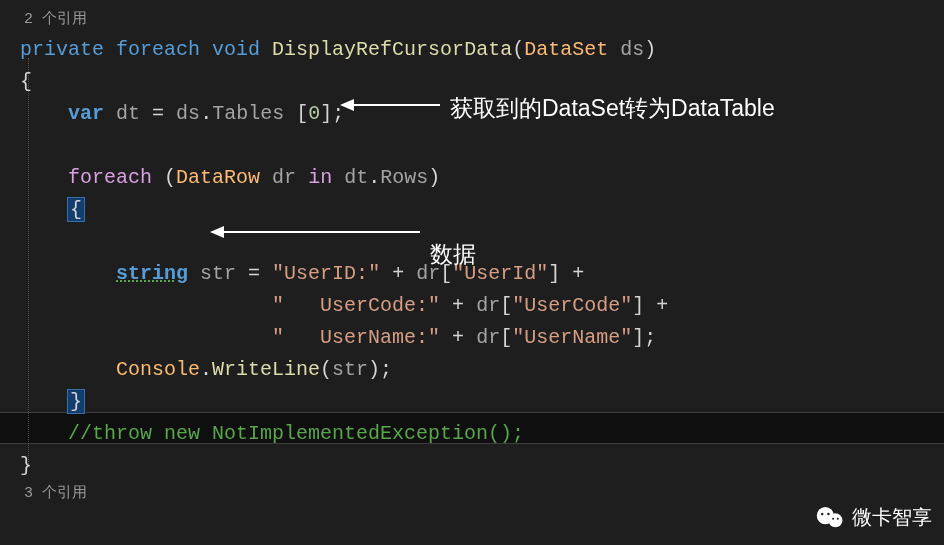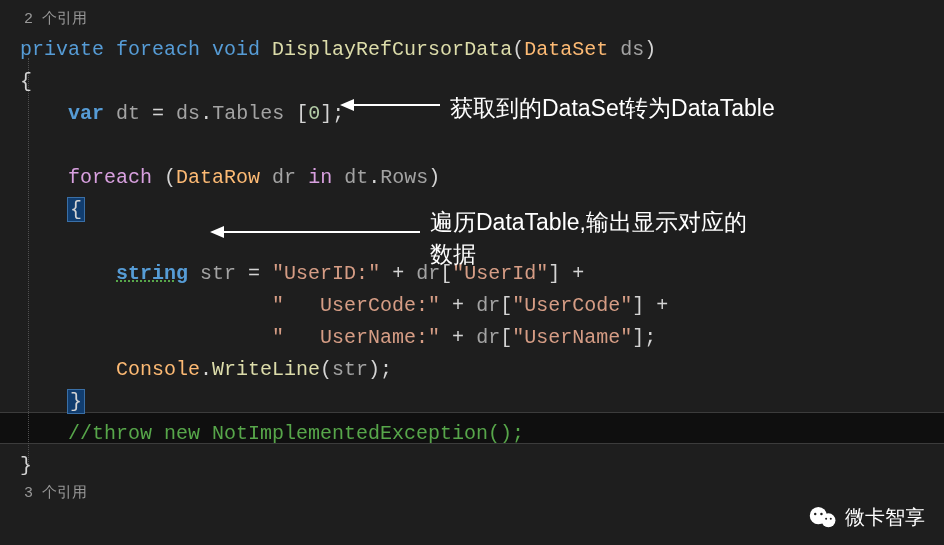--- a/index.html
+++ b/index.html
@@ -69,21 +69,21 @@
     color: #ffffff;
     font-family: 'Microsoft YaHei', sans-serif;
     font-size: 23px;
     line-height: 1.4;
     z-index: 5;
     pointer-events: none;
   }
   .arrow-svg { position: absolute; z-index: 5; pointer-events: none; }
   .watermark {
     position: absolute;
-    right: 19px;
+    right: 12px;
     bottom: 14px;
     color: #ffffff;
     font-family: 'Microsoft YaHei', sans-serif;
     font-size: 20px;
     display: flex;
     align-items: center;
     gap: 8px;
     z-index: 10;
     margin-top: 32px;
   }
@@ -138,21 +138,21 @@
   <line x1="100" y1="10" x2="10" y2="10" stroke="#ffffff" stroke-width="2"></line>
   <polygon points="0,10 14,4 14,16" fill="#ffffff"></polygon>
 </svg>
 <div class="annotation" style="left:450px; top:92px;">获取到的DataSet转为DataTable</div>
 
 <svg class="arrow-svg" style="left:210px; top:222px;" width="210" height="20">
   <line x1="210" y1="10" x2="10" y2="10" stroke="#ffffff" stroke-width="2"></line>
   <polygon points="0,10 14,4 14,16" fill="#ffffff"></polygon>
 </svg>
 <div class="annotation" style="left:430px; top:206px;">
-  <span>遍历DataTable,输出显示对应的</span><br>
+  <br>
   <span>数据</span>
 </div>
 
 <div class="watermark">
   <svg class="wechat-icon" viewBox="0 0 36 30">
     <circle cx="12" cy="12" r="11" fill="#fff"></circle>
     <circle cx="25" cy="18" r="9" fill="#fff"></circle>
     <circle cx="8" cy="10" r="1.6" fill="#1e1e1e"></circle>
     <circle cx="16" cy="10" r="1.6" fill="#1e1e1e"></circle>
     <circle cx="22" cy="16" r="1.3" fill="#1e1e1e"></circle>

